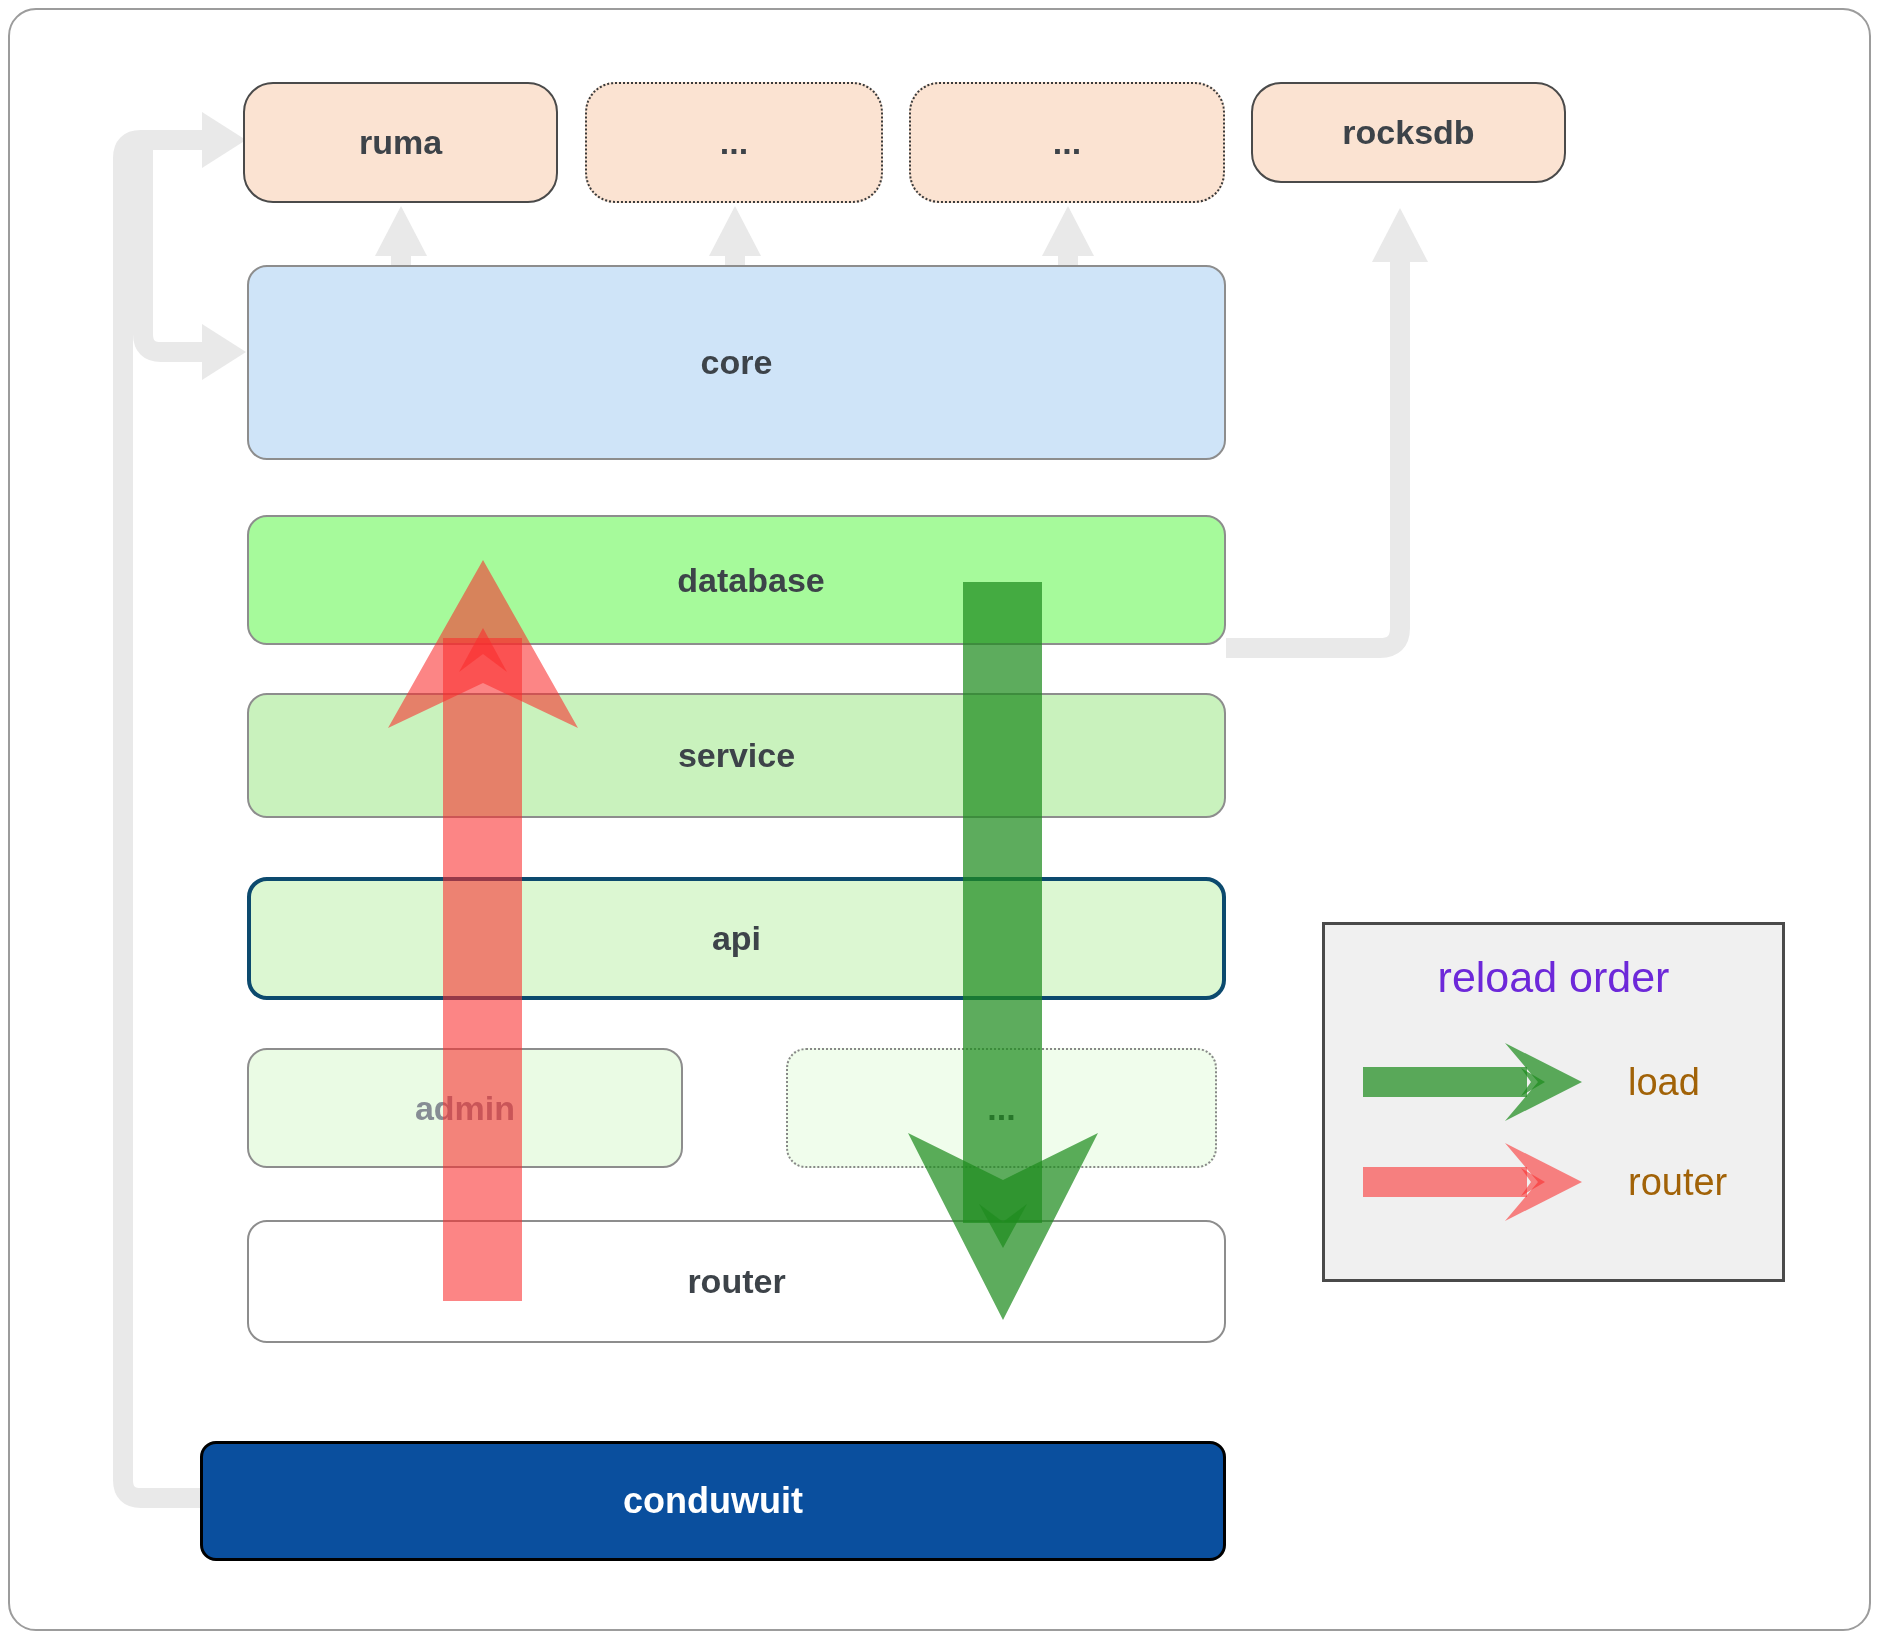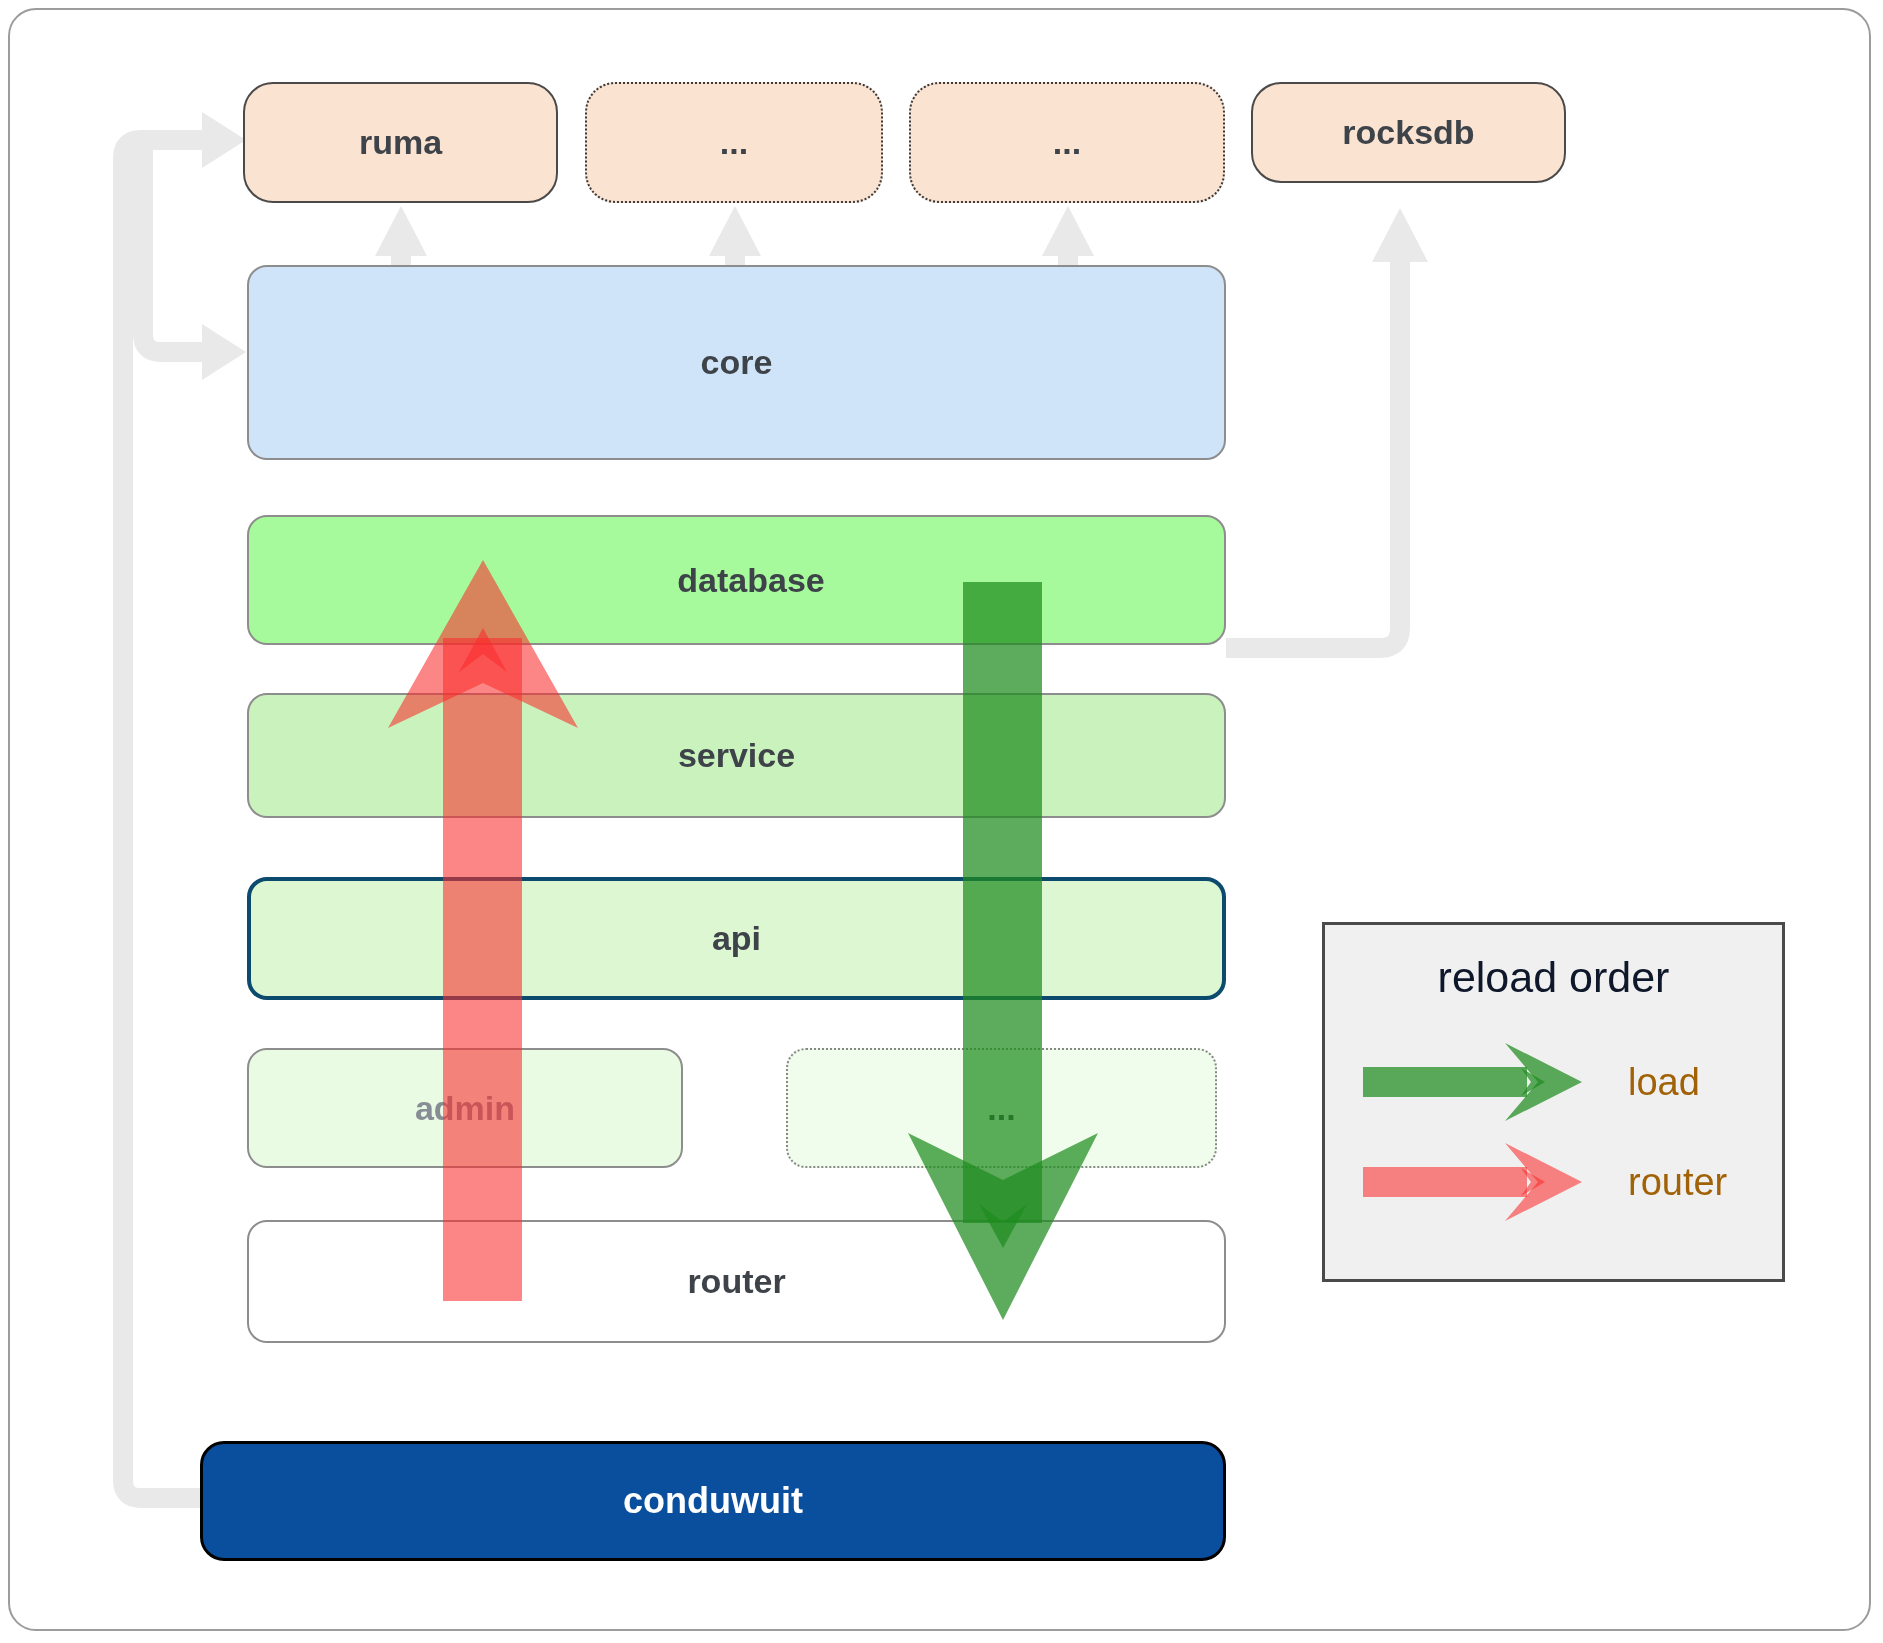--- a/index.html
+++ b/index.html
@@ -25,29 +25,29 @@
   .dep{background:#fbe3d2;border:2.5px solid #4a4a4a;border-radius:30px;}
   .dep.dotted{border:2.5px dotted #3a3a3a;}
   .wide{border-radius:20px;}
   .core{background:#cfe4f8;border:2px solid #8d8d8d;}
   .database{background:#a6fa9b;border:2px solid #8d8d8d;}
   .service{background:#c9f2bd;border:2px solid #8d8d8d;}
   .api{background:#dcf7d2;border:4px solid #0c4a6e;}
   .admin{background:#eafbe4;border:2px solid #8d8d8d;color:#878d94;}
   .admin-more{background:#f0fdec;border:2px dotted #888888;}
   .router{background:#ffffff;border:2px solid #8d8d8d;}
-  .conduwuit{background:#0a4f9e;border:3px solid #000000;border-radius:24px;
+  .conduwuit{background:#0a4f9e;border:3px solid #000000;border-radius:16px;
     color:#ffffff;font-weight:700;font-size:36px;}
   .legend{
     position:absolute;left:1322px;top:922px;width:463px;height:360px;
     background:#f0f0f0;border:3px solid #4a4a4a;box-sizing:border-box;z-index:2;
   }
   .legend-title{
     position:absolute;left:0;top:28px;width:100%;
-    text-align:center;font-size:43px;font-weight:400;color:#0f172a;
+    text-align:center;font-size:43px;font-weight:400;color:#6d28d9;
   }
   .legend-label{
     position:absolute;font-size:38px;font-weight:400;color:#a16207;
   }
   .legend-label.load{left:303px;top:136px;}
   .legend-label.unload{left:303px;top:236px;}
 </style>
 </head>
 <body>
 

